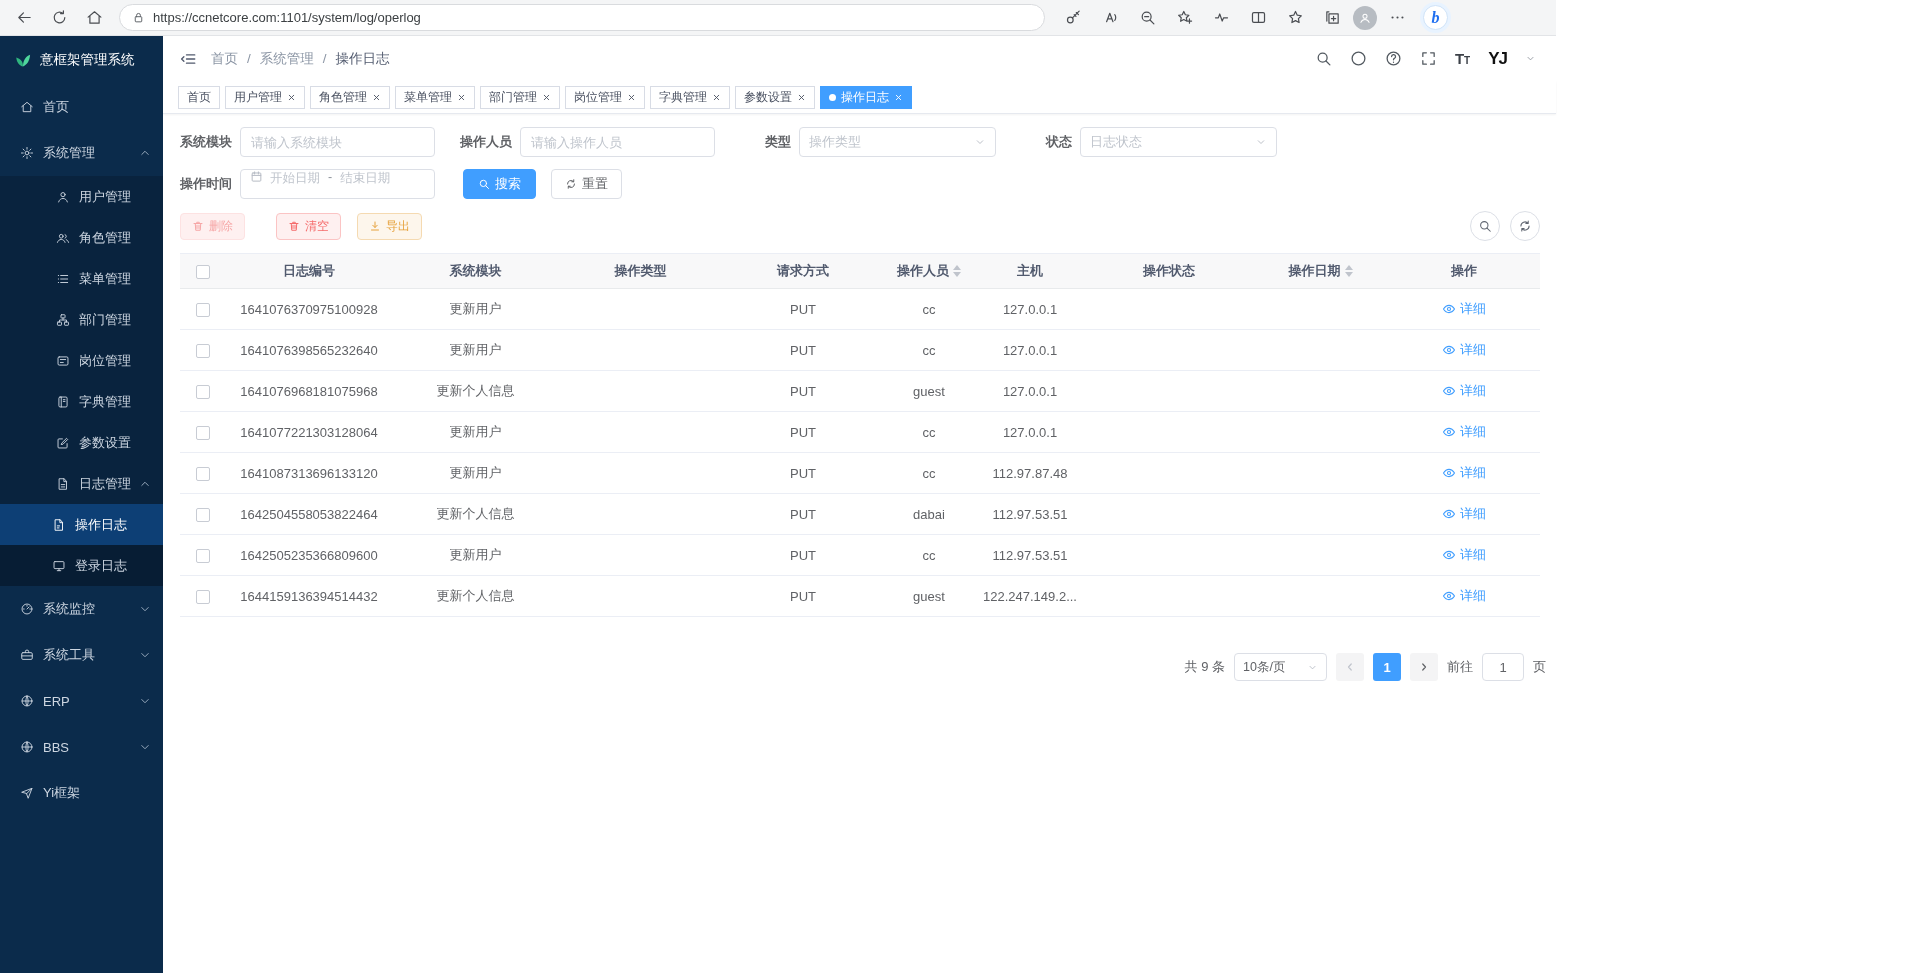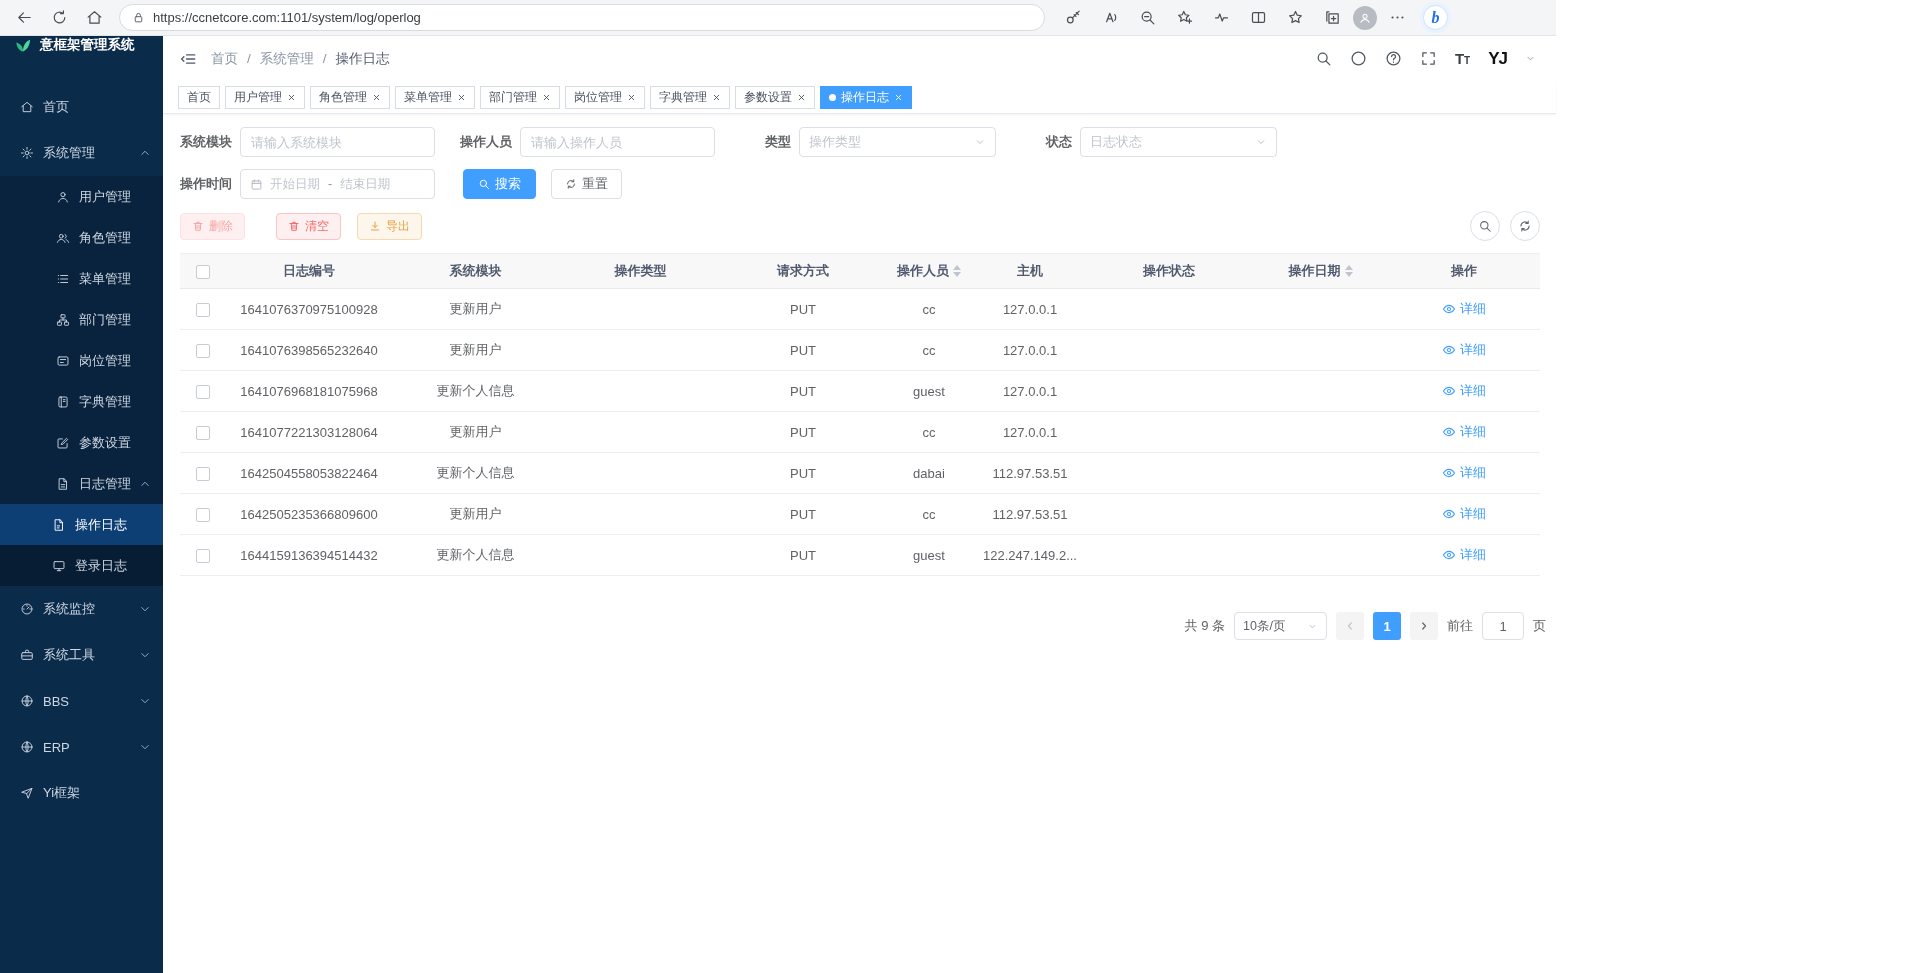--- a/index.html
+++ b/index.html
@@ -19,21 +19,21 @@
 .urlbar .ic{width:13px;height:13px;color:#5f6368}
 .url-text{white-space:nowrap;overflow:hidden}
 .chrome-right{display:flex;align-items:center;gap:4px;margin-left:4px}
 .avatar-gray{width:24px;height:24px;border-radius:50%;background:#b7bcc2;display:flex;align-items:center;justify-content:center;color:#fff;cursor:pointer}
 .avatar-gray .ic{width:14px;height:14px}
 .bing{width:25px;height:25px;border-radius:50%;background:#fff;border:1px solid #cfe3f8;color:#1f6ff0;font-weight:700;font-style:italic;display:flex;align-items:center;justify-content:center;font-size:16px;font-family:"Liberation Serif","DejaVu Serif",serif;box-shadow:0 0 0 3px #e8f3ff;margin-left:5px;cursor:pointer}
 
 
 .app{display:flex;height:937px}
 .sidebar{width:163px;background:#0b2b4b;flex:none;display:flex;flex-direction:column}
-.logo{height:48px;display:flex;align-items:flex-start;gap:8px;padding-left:14px;color:#fff;font-size:13.5px;font-weight:700;white-space:nowrap}
+.logo{height:48px;display:flex;align-items:center;gap:8px;padding-left:14px;color:#fff;font-size:13.5px;font-weight:400;white-space:nowrap}
 .logo-ic{width:18px;height:18px;flex:none}
 .menu{flex:1;overflow:hidden}
 .mi{display:flex;align-items:center;gap:9px;color:#cdd6e1;font-size:13px;cursor:pointer;position:relative;padding-right:26px;white-space:nowrap}
 .mi .ic{width:14px;height:14px;stroke-width:1.6}
 .lvl1{height:46px;padding-left:20px}
 .lvl2{height:41px;padding-left:56px;background:#09233e}
 .lvl3{height:41px;padding-left:52px;background:#071d34}
 .mi.active{background:#0d3f75;color:#fff}
 .caret{position:absolute;right:11px;width:11px;height:11px;color:#9fb0c3}
 .caret.up{transform:rotate(180deg)}
@@ -63,21 +63,21 @@
 .content{flex:1;padding:13px 10px 0 17px;min-width:0}
 .frow{display:flex;align-items:center;margin-bottom:12px}
 .fgroup{display:flex;align-items:center}
 .g-gap1{margin-right:25px}.g-gap2{margin-right:50px}
 .flabel{font-size:13px;font-weight:700;color:#606266;margin-right:8px;white-space:nowrap}
 .inp{width:195px;height:30px;border:1px solid #dcdfe6;border-radius:4px;padding:0 10px;font-size:13px;color:#606266;background:#fff;font-family:inherit;outline:none}
 .inp::placeholder{color:#bfc4cc}
 .sel{width:197px;height:30px;border:1px solid #dcdfe6;border-radius:4px;display:flex;align-items:center;justify-content:space-between;padding:0 9px;background:#fff;cursor:pointer}
 .sel .ph{font-size:13px;color:#bfc4cc}
 .sel .ic{width:12px;height:12px;color:#b4b9c2}
-.dater{width:195px;height:30px;border:1px solid #dcdfe6;border-radius:4px;display:flex;align-items:center;gap:7px;padding:0 9px;background:#fff;font-size:12.5px;cursor:pointer}
+.dater{width:195px;height:30px;border:1px solid #dcdfe6;border-radius:4px;display:flex;align-items:flex-start;gap:7px;padding:0 9px;background:#fff;font-size:12.5px;cursor:pointer}
 .dater .ic{width:13px;height:13px;color:#b4b9c2}
 .dater .ph{color:#bfc4cc;white-space:nowrap}
 .dater .dsep{color:#8f949c;margin:0 1px}
 
 .btn{display:inline-flex;align-items:center;gap:5px;border-radius:4px;font-size:13px;cursor:pointer;border:1px solid transparent;font-family:inherit;white-space:nowrap}
 .btn .ic{width:12px;height:12px;stroke-width:2}
 .btn-primary{background:#409eff;border-color:#409eff;color:#fff;height:30px;padding:0 14px;margin-left:28px}
 .btn-default{background:#fff;border-color:#dcdfe6;color:#606266;height:30px;padding:0 13px;margin-left:15px}
 
 .toolbar{display:flex;align-items:center;margin:2px 0 12px}
@@ -457,30 +457,30 @@
             </svg>
           <span>系统工具</span>
           <svg class="ic caret">
               <use href="#i-chev"></use>
             </svg>
         </div>
         <div class="mi lvl1">
           <svg class="ic">
               <use href="#i-globe"></use>
             </svg>
-          <span>BBS</span>
+          <span>ERP</span>
           <svg class="ic caret">
               <use href="#i-chev"></use>
             </svg>
         </div>
         <div class="mi lvl1">
           <svg class="ic">
               <use href="#i-globe"></use>
             </svg>
-          <span>ERP</span>
+          <span>BBS</span>
           <svg class="ic caret">
               <use href="#i-chev"></use>
             </svg>
         </div>
         <div class="mi lvl1">
           <svg class="ic">
               <use href="#i-send"></use>
             </svg>
           <span>Yi框架</span>
         </div>
@@ -787,20 +787,37 @@
             <td></td>
             <td></td>
             <td><a class="detail">
               <svg class="ic">
                       <use href="#i-eye"></use>
                     </svg>
               <span>详细</span>
             </a></td>
           </tr>
 
+          <tr>
+            <td><span class="cb"></span></td>
+            <td>1641087313696133120</td>
+            <td>更新用户</td>
+            <td></td>
+            <td>PUT</td>
+            <td>cc</td>
+            <td>112.97.87.48</td>
+            <td></td>
+            <td></td>
+            <td><a class="detail">
+              <svg class="ic">
+                      <use href="#i-eye"></use>
+                    </svg>
+              <span>详细</span>
+            </a></td>
+          </tr>
 
           <tr>
             <td><span class="cb"></span></td>
             <td>1642504558053822464</td>
             <td>更新个人信息</td>
             <td></td>
             <td>PUT</td>
             <td>dabai</td>
             <td>112.97.53.51</td>
             <td></td>

